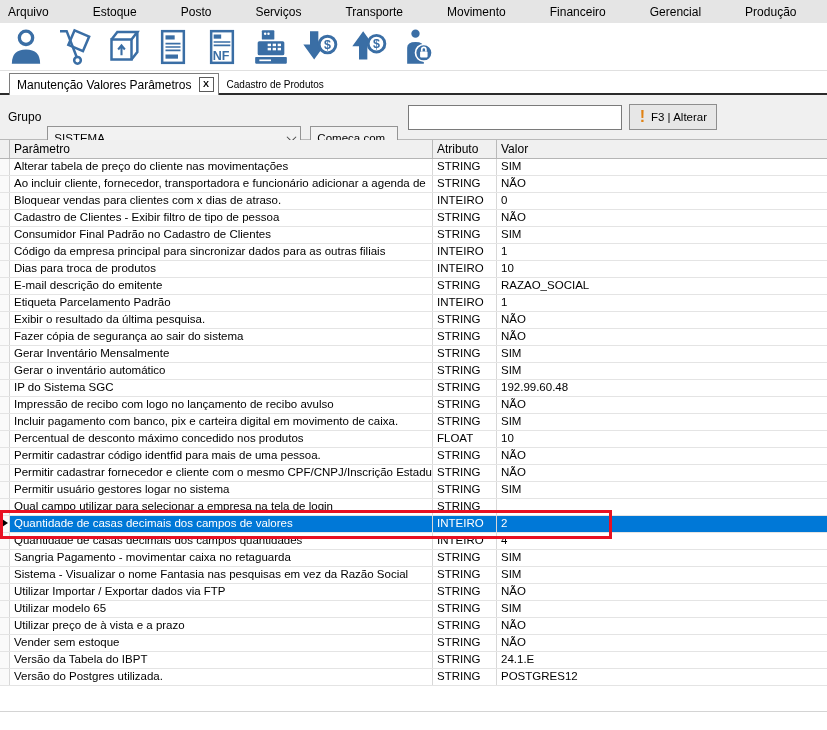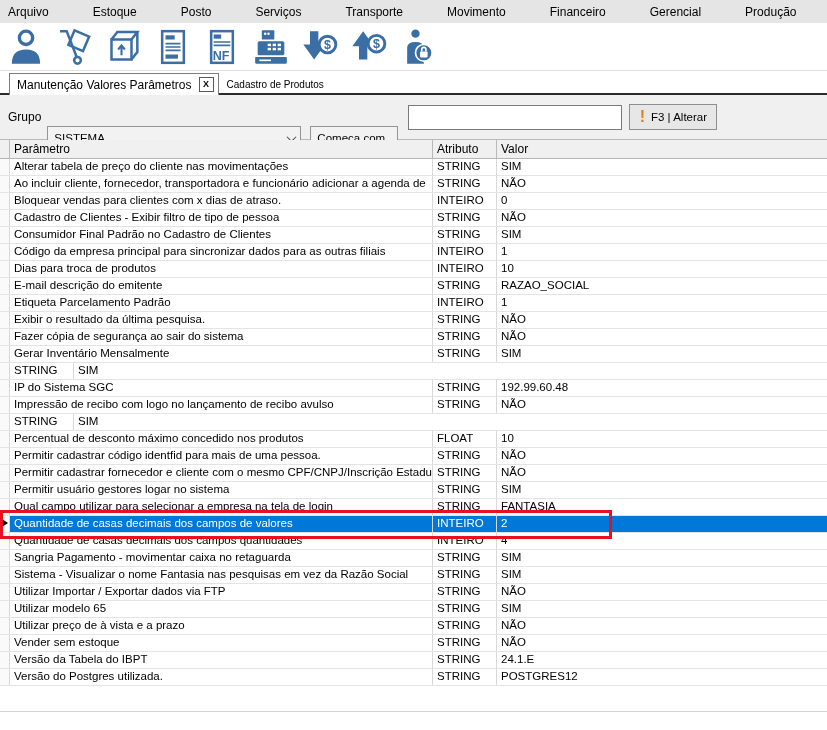--- a/index.html
+++ b/index.html
@@ -281,37 +281,39 @@
       <div class="cell val">NÃO</div>
     </div>
     <div class="grid-row">
       <div class="cell ind"></div>
       <div class="cell param">Gerar Inventário Mensalmente</div>
       <div class="cell attr">STRING</div>
       <div class="cell val">SIM</div>
     </div>
     <div class="grid-row">
       <div class="cell ind"></div>
+      <div class="cell param">Gerar o inventário automático</div>
       <div class="cell attr">STRING</div>
       <div class="cell val">SIM</div>
     </div>
     <div class="grid-row">
       <div class="cell ind"></div>
       <div class="cell param">IP do Sistema SGC</div>
       <div class="cell attr">STRING</div>
       <div class="cell val">192.99.60.48</div>
     </div>
     <div class="grid-row">
       <div class="cell ind"></div>
       <div class="cell param">Impressão de recibo com logo no lançamento de recibo avulso</div>
       <div class="cell attr">STRING</div>
       <div class="cell val">NÃO</div>
     </div>
     <div class="grid-row">
       <div class="cell ind"></div>
+      <div class="cell param">Incluir pagamento com banco, pix e carteira digital em movimento de caixa.</div>
       <div class="cell attr">STRING</div>
       <div class="cell val">SIM</div>
     </div>
     <div class="grid-row">
       <div class="cell ind"></div>
       <div class="cell param">Percentual de desconto máximo concedido nos produtos</div>
       <div class="cell attr">FLOAT</div>
       <div class="cell val">10</div>
     </div>
     <div class="grid-row">
@@ -329,21 +331,20 @@
     <div class="grid-row">
       <div class="cell ind"></div>
       <div class="cell param">Permitir usuário gestores logar no sistema</div>
       <div class="cell attr">STRING</div>
       <div class="cell val">SIM</div>
     </div>
     <div class="grid-row">
       <div class="cell ind"></div>
       <div class="cell param">Qual campo utilizar para selecionar a empresa na tela de login</div>
       <div class="cell attr">STRING</div>
-      <div class="cell val">FANTASIA</div>
     </div>
     <div class="grid-row selected" style="--sel: #0078D7;">
       <div class="cell ind"><span class="tri"></span></div>
       <div class="cell param">Quantidade de casas decimais dos campos de valores</div>
       <div class="cell attr">INTEIRO</div>
       <div class="cell val">2</div>
       <div class="annotation" style="border-color: rgb(232, 17, 35);"></div>
     </div>
     <div class="grid-row">
       <div class="cell ind"></div>

